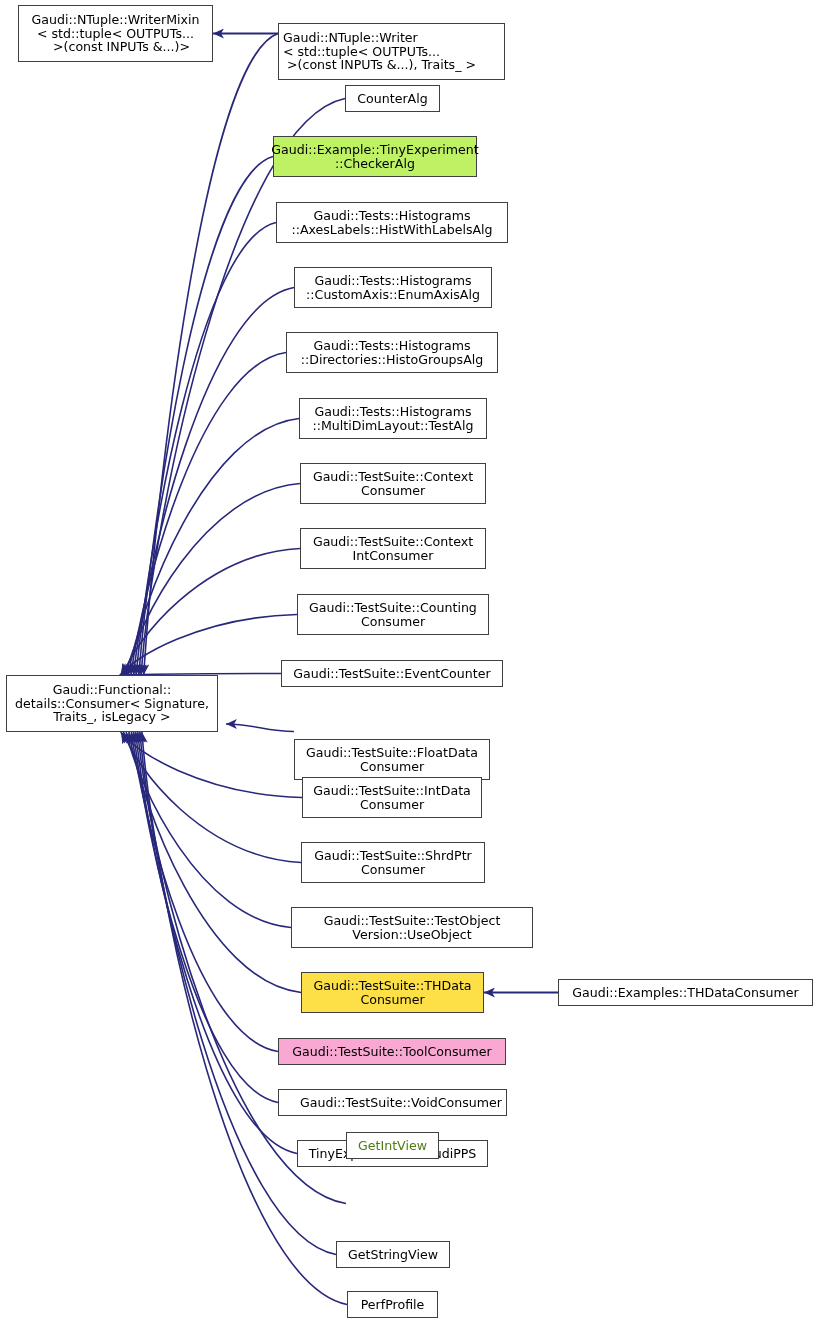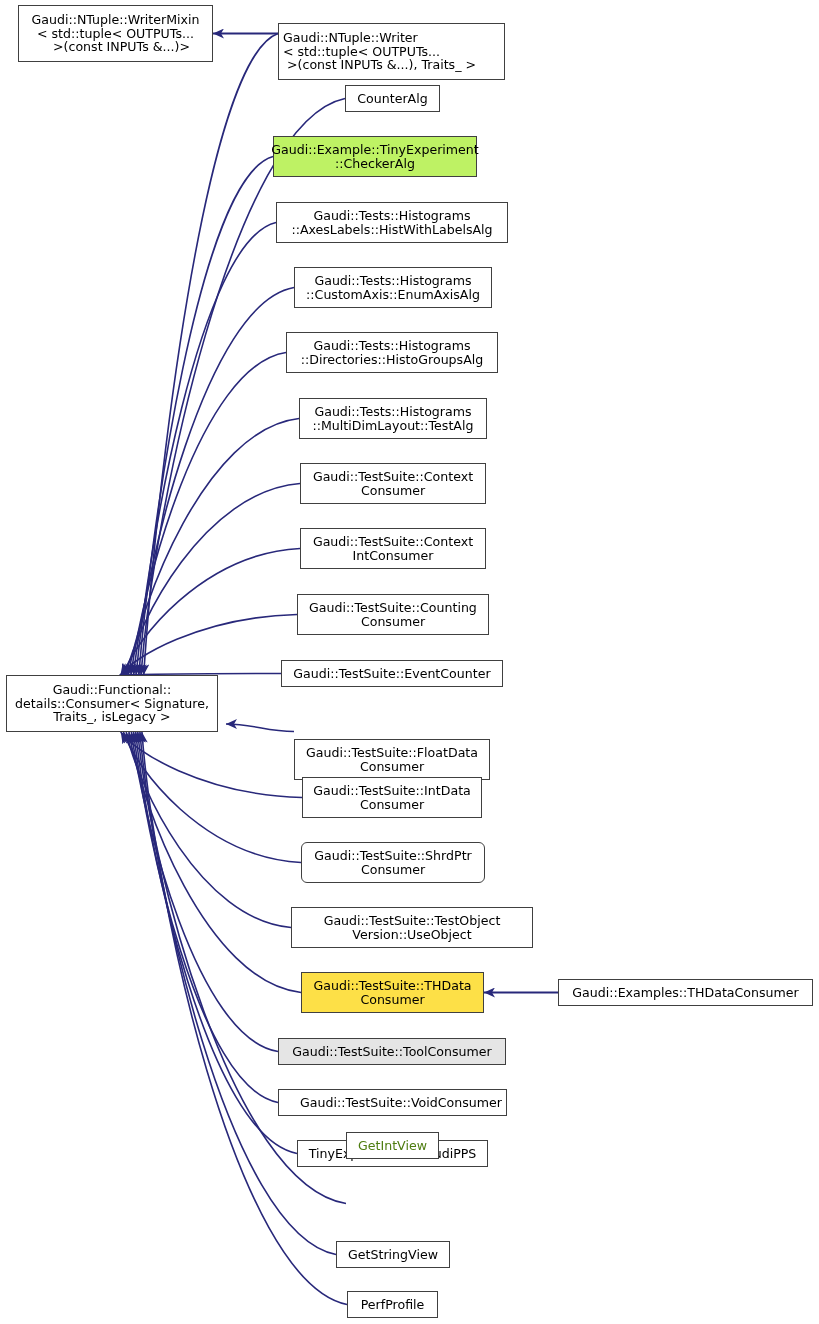--- a/index.html
+++ b/index.html
@@ -93,23 +93,23 @@
     <div class="node" style="left: 276px; top: 202px; width: 232px; height: 41px; border-color: rgb(64, 64, 64); background: rgb(255, 255, 255); color: rgb(0, 0, 0);"><span class="ln">Gaudi::Tests::Histograms</span><span class="ln">::AxesLabels::HistWithLabelsAlg</span></div>
     <div class="node" style="left: 294px; top: 267px; width: 198px; height: 41px; border-color: rgb(64, 64, 64); background: rgb(255, 255, 255); color: rgb(0, 0, 0);"><span class="ln">Gaudi::Tests::Histograms</span><span class="ln">::CustomAxis::EnumAxisAlg</span></div>
     <div class="node" style="left: 286px; top: 332px; width: 212px; height: 41px; border-color: rgb(64, 64, 64); background: rgb(255, 255, 255); color: rgb(0, 0, 0);"><span class="ln">Gaudi::Tests::Histograms</span><span class="ln">::Directories::HistoGroupsAlg</span></div>
     <div class="node" style="left: 299px; top: 398px; width: 188px; height: 41px; border-color: rgb(64, 64, 64); background: rgb(255, 255, 255); color: rgb(0, 0, 0);"><span class="ln">Gaudi::Tests::Histograms</span><span class="ln">::MultiDimLayout::TestAlg</span></div>
     <div class="node" style="left: 300px; top: 463px; width: 186px; height: 41px; border-color: rgb(64, 64, 64); background: rgb(255, 255, 255); color: rgb(0, 0, 0);"><span class="ln">Gaudi::TestSuite::Context</span><span class="ln">Consumer</span></div>
     <div class="node" style="left: 300px; top: 528px; width: 186px; height: 41px; border-color: rgb(64, 64, 64); background: rgb(255, 255, 255); color: rgb(0, 0, 0);"><span class="ln">Gaudi::TestSuite::Context</span><span class="ln">IntConsumer</span></div>
     <div class="node" style="left: 297px; top: 594px; width: 192px; height: 41px; border-color: rgb(64, 64, 64); background: rgb(255, 255, 255); color: rgb(0, 0, 0);"><span class="ln">Gaudi::TestSuite::Counting</span><span class="ln">Consumer</span></div>
     <div class="node" style="left: 281px; top: 660px; width: 222px; height: 27px; border-color: rgb(64, 64, 64); background: rgb(255, 255, 255); color: rgb(0, 0, 0);"><span class="ln">Gaudi::TestSuite::EventCounter</span></div>
     <div class="node" style="left: 294px; top: 711px; width: 196px; height: 41px; border-color: rgb(64, 64, 64); background: rgb(255, 255, 255); color: rgb(0, 0, 0); margin-top: 28px;"><span class="ln">Gaudi::TestSuite::FloatData</span><span class="ln">Consumer</span></div>
     <div class="node" style="left: 302px; top: 777px; width: 180px; height: 41px; border-color: rgb(64, 64, 64); background: rgb(255, 255, 255); color: rgb(0, 0, 0);"><span class="ln">Gaudi::TestSuite::IntData</span><span class="ln">Consumer</span></div>
-    <div class="node" style="left: 301px; top: 842px; width: 184px; height: 41px; border-color: rgb(64, 64, 64); background: rgb(255, 255, 255); color: rgb(0, 0, 0); border-radius: 6px;"><span class="ln">Gaudi::TestSuite::ShrdPtr</span><span class="ln">Consumer</span></div>
+    <div class="node" style="left: 301px; top: 842px; width: 184px; height: 41px; border-color: rgb(64, 64, 64); background: rgb(255, 255, 255); color: rgb(0, 0, 0);"><span class="ln">Gaudi::TestSuite::ShrdPtr</span><span class="ln">Consumer</span></div>
     <div class="node" style="left: 291px; top: 907px; width: 242px; height: 41px; border-color: rgb(64, 64, 64); background: rgb(255, 255, 255); color: rgb(0, 0, 0);"><span class="ln">Gaudi::TestSuite::TestObject</span><span class="ln">Version::UseObject</span></div>
     <div class="node" style="left: 301px; top: 972px; width: 183px; height: 41px; border-color: rgb(64, 64, 64); background: #fde047; color: rgb(0, 0, 0);"><span class="ln">Gaudi::TestSuite::THData</span><span class="ln">Consumer</span></div>
-    <div class="node" style="left: 278px; top: 1038px; width: 228px; height: 27px; border-color: rgb(64, 64, 64); background: #e5e5e5; color: rgb(0, 0, 0);"><span class="ln">Gaudi::TestSuite::ToolConsumer</span></div>
+    <div class="node" style="left: 278px; top: 1038px; width: 228px; height: 27px; border-color: rgb(64, 64, 64); background: #f9a8d4; color: rgb(0, 0, 0);"><span class="ln">Gaudi::TestSuite::ToolConsumer</span></div>
     <div class="node" style="left: 278px; top: 1089px; width: 229px; height: 27px; border-color: rgb(64, 64, 64); background: rgb(255, 255, 255); color: rgb(0, 0, 0); align-items: flex-end;"><span class="ln">Gaudi::TestSuite::VoidConsumer</span></div>
     <div class="node" style="left: 297px; top: 1140px; width: 191px; height: 27px; border-color: rgb(64, 64, 64); background: rgb(255, 255, 255); color: rgb(0, 0, 0);"><span class="ln">TinyExperiment::GaudiPPS</span></div>
     <div class="node" style="left: 346px; top: 1132px; width: 93px; height: 27px; border-color: rgb(64, 64, 64); background: rgb(255, 255, 255); color: #4d7c0f;"><span class="ln">GetIntView</span></div>
     <div class="node" style="left: 336px; top: 1241px; width: 114px; height: 27px; border-color: rgb(64, 64, 64); background: rgb(255, 255, 255); color: rgb(0, 0, 0);"><span class="ln">GetStringView</span></div>
     <div class="node" style="left: 347px; top: 1291px; width: 91px; height: 27px; border-color: rgb(64, 64, 64); background: rgb(255, 255, 255); color: rgb(0, 0, 0);"><span class="ln">PerfProfile</span></div>
     <div class="node" style="left: 558px; top: 979px; width: 255px; height: 27px; border-color: rgb(64, 64, 64); background: rgb(255, 255, 255); color: rgb(0, 0, 0);"><span class="ln">Gaudi::Examples::THDataConsumer</span></div>
   </div>
 
 </body></html>

